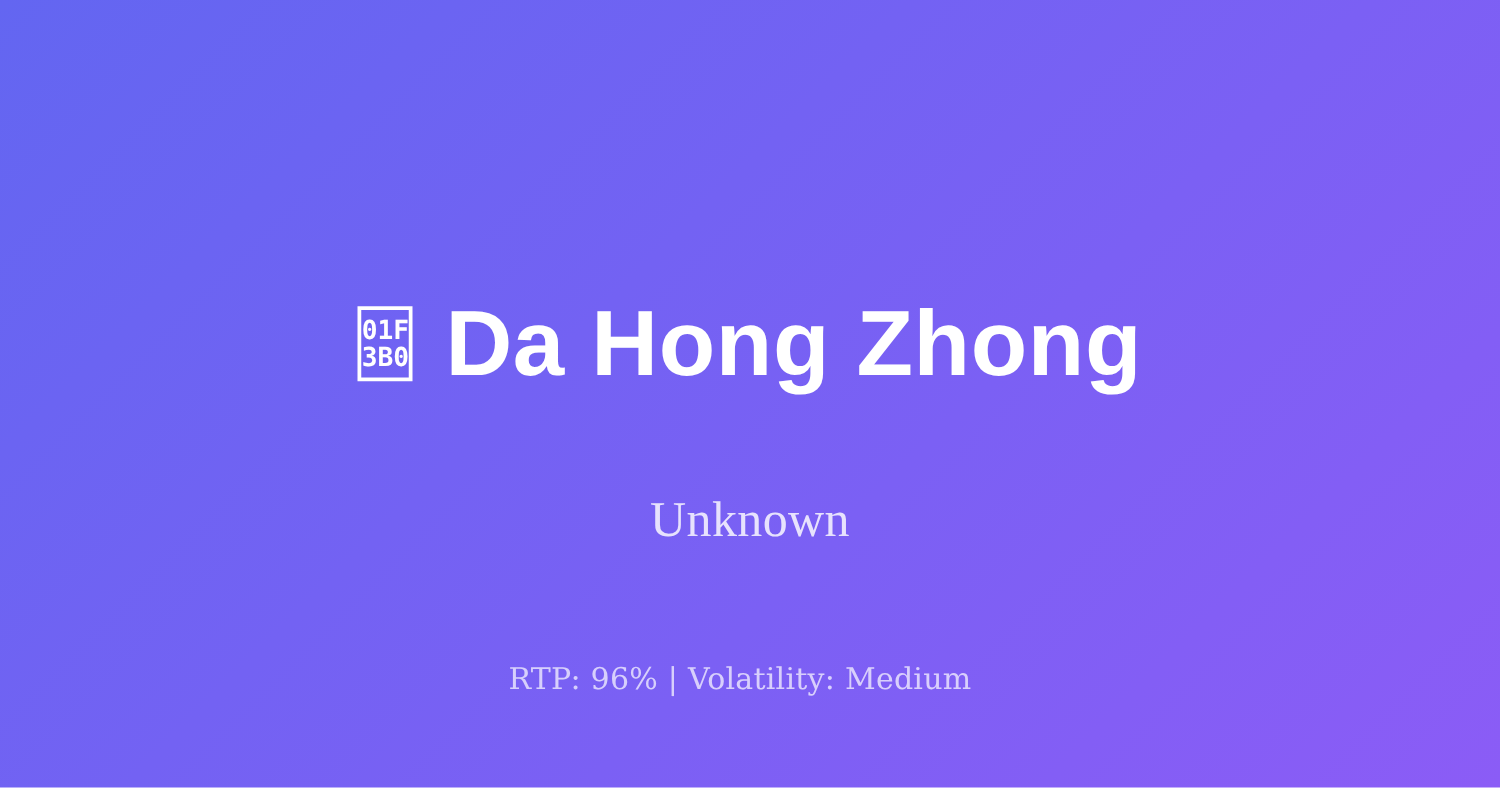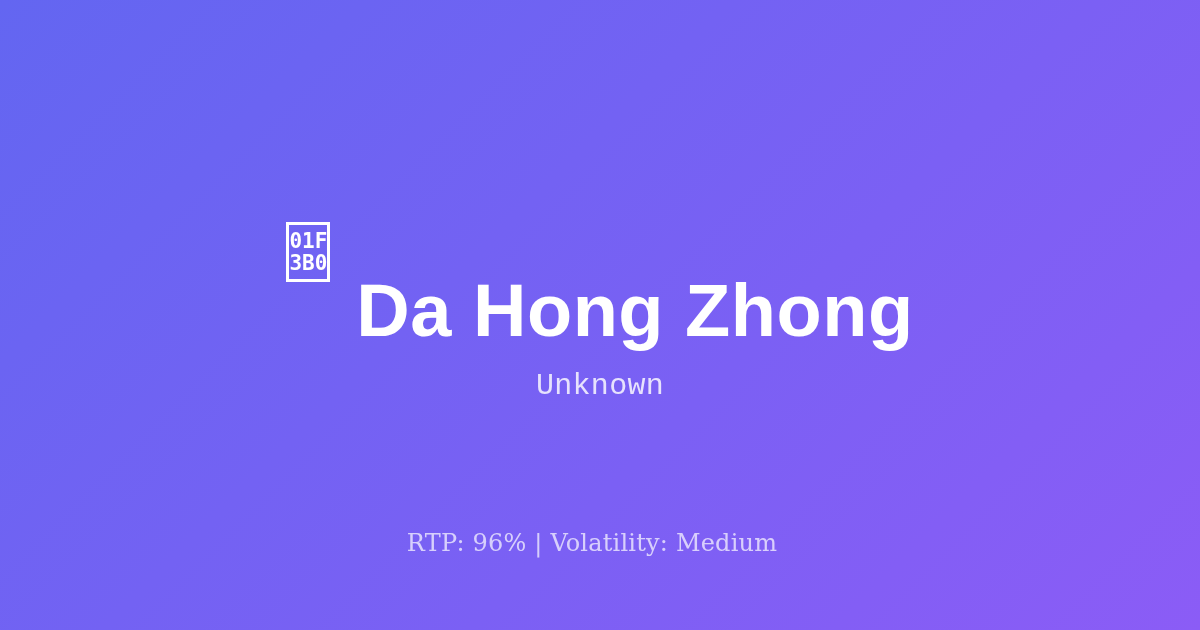--- a/index.html
+++ b/index.html
@@ -32,21 +32,21 @@
     left: 0;
     right: 0;
     top: 222px;
     display: flex;
     flex-direction: column;
     align-items: center;
   }
 
   .title-row {
     display: flex;
-    align-items: flex-start;
+    align-items: center;
     justify-content: center;
     gap: 26px;
     height: 106px;
     padding: 0 40px;
     box-sizing: border-box;
   }
 
   
   .tofu {
     flex: none;
@@ -75,23 +75,23 @@
     font-family: Liberation Sans, sans-serif;
     font-size: 74px;
     font-weight: 700;
     color: #ffffff;
     line-height: 1.06;
     letter-spacing: 0.5px;
     white-space: nowrap;
   }
 
   .subtitle {
-    margin-top: 40px;
-    font-family: Liberation Mono, monospace;
-    font-size: 30px;
+    margin-top: 64px;
+    font-family: Liberation Serif, serif;
+    font-size: 40px;
     font-weight: 400;
     color: rgba(255, 255, 255, 0.82);
     line-height: 1.2;
     letter-spacing: 0.3px;
     white-space: nowrap;
   }
 
   
   .footer-meta {
     position: absolute;

